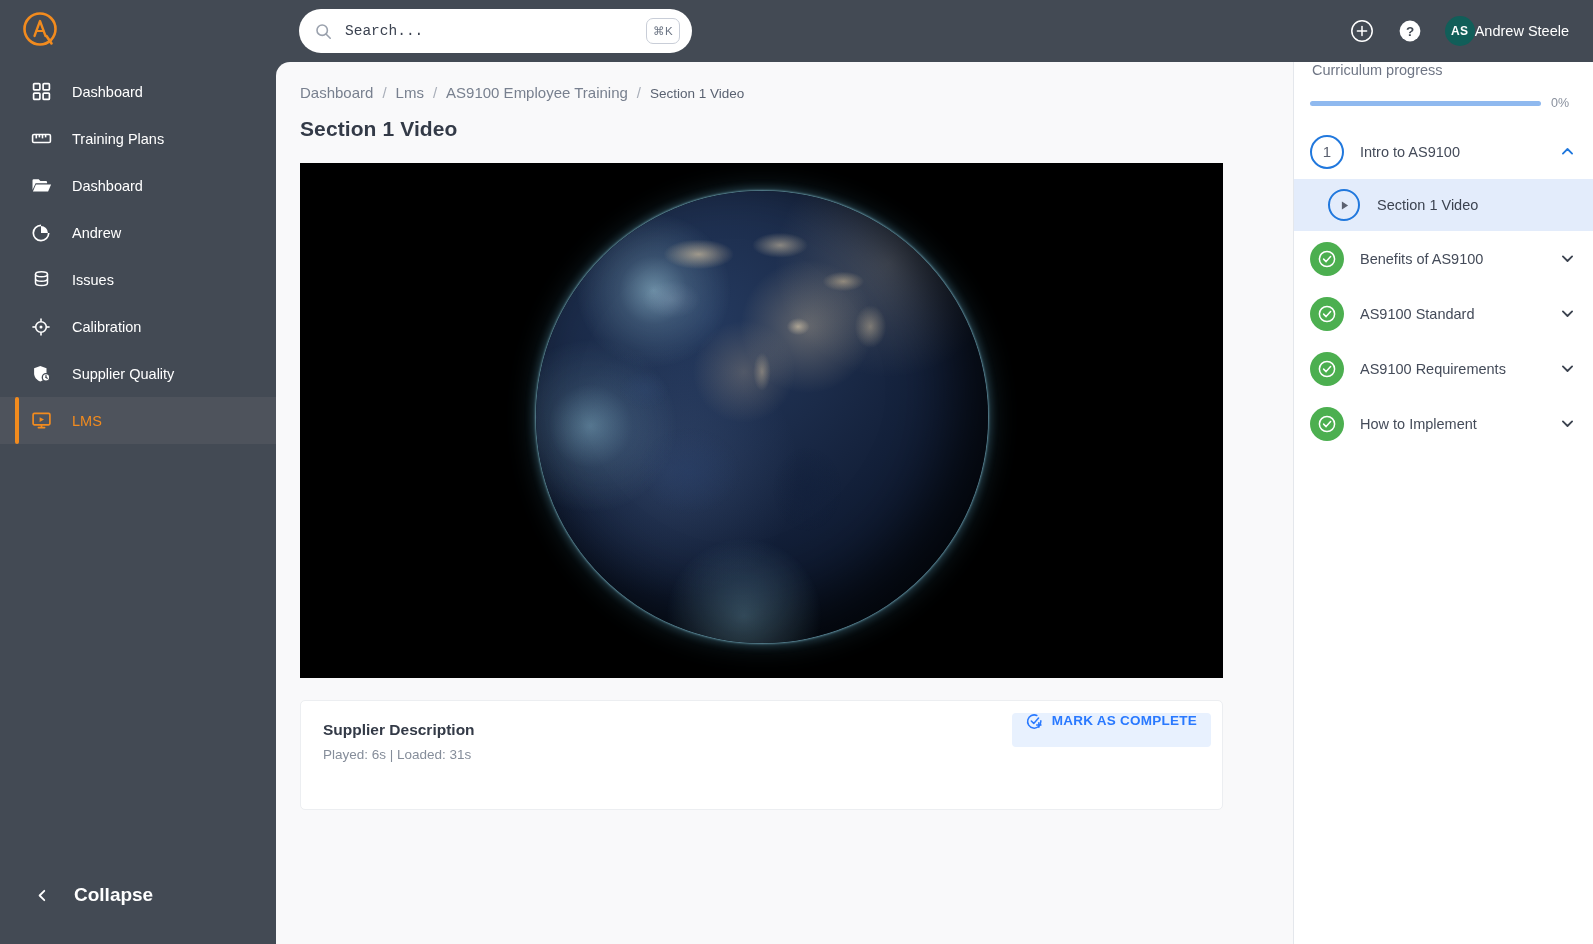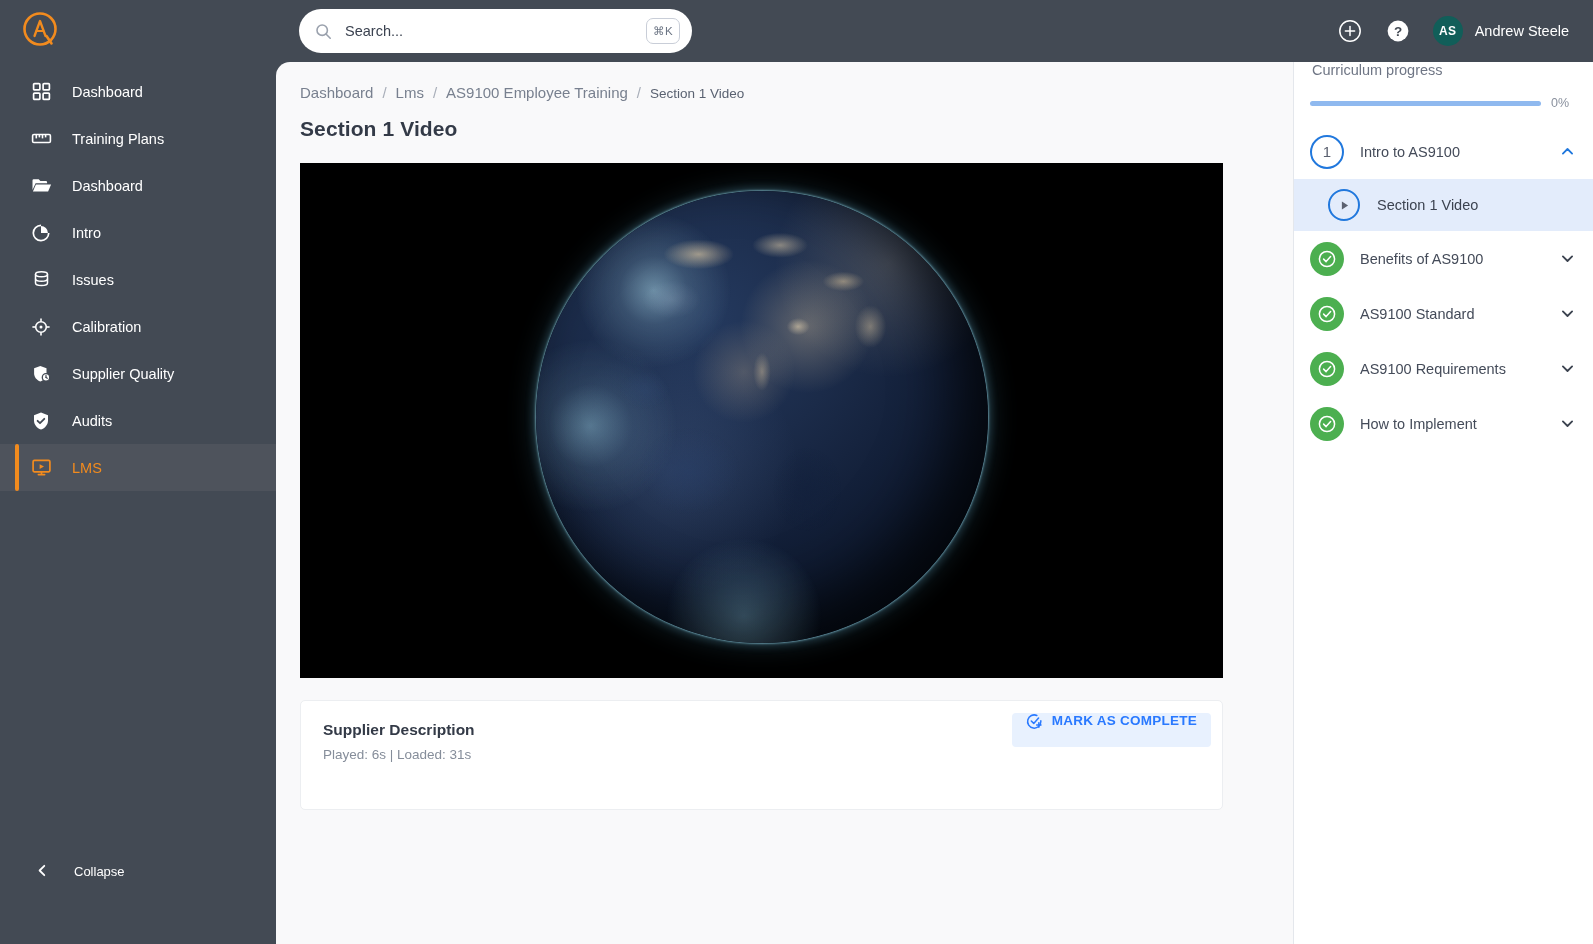--- a/index.html
+++ b/index.html
@@ -44,62 +44,63 @@
     background: #4e535c;
     color: #f28b1e;
   }
   .nav-item.active::before {
     content: "";
     position: absolute; left: 15px; top: 0; bottom: 0;
     width: 4px; background: #f28b1e; border-radius: 2px;
   }
   .collapse-row {
     height: 62px;
-    display: flex; 
+    display: flex; align-items: center;
     padding-left: 36px;
-    color: #ffffff; font-size: 13px;
+    color: #ffffff; font-size: 19px;
     cursor: pointer; user-select: none;
     margin-bottom: 18px;
+    font-weight: bold;
   }
   .collapse-row .chev { margin-right: 25px; display: inline-flex; }
 
   
   .topbar {
     position: absolute; top: 0; left: 276px; right: 0; height: 62px;
     background: #434a54;
     display: flex; align-items: center;
     z-index: 5;
   }
   .search-box {
     position: absolute; left: 23px; top: 9px;
     width: 393px; height: 44px;
     background: #ffffff; border-radius: 22px;
     display: flex; align-items: center;
     padding: 0 12px 0 16px;
   }
   .search-icon { flex: 0 0 18px; margin-right: 12px; display: inline-flex; }
   .search-input {
     border: 0; outline: none; flex: 1;
-    font-family: Liberation Sans, sans-serif;
+    font-family: Liberation Mono, monospace;
     font-size: 14.5px; color: #3b4250; background: transparent;
   }
   .search-input::placeholder { color: #3b4250; }
   .kbd {
     border: 1px solid #c9ced8; border-radius: 7px;
     height: 26px; min-width: 34px;
     display: flex; align-items: center; justify-content: center;
     font-size: 11.5px; color: #6d7685; padding: 0 6px;
     letter-spacing: .3px;
   }
   .topbar-right {
     position: absolute; right: 24px; top: 0; height: 62px;
     display: flex; align-items: center; gap: 22px;
   }
   .icon-btn { width: 26px; height: 26px; display: inline-flex; align-items: center; justify-content: center; cursor: pointer; }
-  .user-chip { display: flex; align-items: center; gap: 12px; cursor: pointer; }
+  .user-chip { display: flex; align-items: center; cursor: pointer; }
   .avatar {
     width: 30px; height: 30px; border-radius: 50%;
     background: #115e59; color: #ffffff;
     display: flex; align-items: center; justify-content: center;
     font-size: 12px; font-weight: bold; letter-spacing: .3px;
   }
   .user-name { color: #ffffff; font-size: 14.5px; }
 
   
   .content-outer {
@@ -301,21 +302,21 @@
         <span>Dashboard</span>
       </div>
 
       <div class="nav-item">
         <span class="nav-icon">
           <svg width="20" height="20" viewBox="0 0 20 20">
             <path d="M10 2.3a7.7 7.7 0 100 15.4 7.7 7.7 0 000-15.4z" fill="none" stroke="#ffffff" stroke-width="1.7" stroke-dasharray="36 12"></path>
             <path d="M10 10V3.1a6.9 6.9 0 016.9 6.9z" fill="#ffffff"></path>
           </svg>
         </span>
-        <span>Intro</span>
+        <span>Andrew</span>
       </div>
 
       <div class="nav-item">
         <span class="nav-icon">
           <svg width="19" height="19" viewBox="0 0 19 19" fill="none" stroke="#ffffff" stroke-width="1.5">
             <ellipse cx="9.5" cy="4.3" rx="6" ry="2.5"></ellipse>
             <path d="M3.5 4.3v4.4c0 1.4 2.7 2.5 6 2.5s6-1.1 6-2.5V4.3"></path>
             <path d="M3.5 8.7v4.4c0 1.4 2.7 2.5 6 2.5s6-1.1 6-2.5V8.7"></path>
           </svg>
         </span>
@@ -342,29 +343,20 @@
           <svg width="20" height="20" viewBox="0 0 20 20">
             <path d="M9.3 1.9l6.2 2.3v5.1c0 4-2.7 6.9-6.2 8.3-3.5-1.4-6.2-4.3-6.2-8.3V4.2z" fill="#ffffff"></path>
             <circle cx="15" cy="13.4" r="3.7" fill="#ffffff" stroke="#434a54" stroke-width="1.3"></circle>
             <line x1="15" y1="11.6" x2="15" y2="13.5" stroke="#434a54" stroke-width="1.2" stroke-linecap="round"></line>
             <line x1="15" y1="13.5" x2="16.3" y2="14.3" stroke="#434a54" stroke-width="1.2" stroke-linecap="round"></line>
           </svg>
         </span>
         <span>Supplier Quality</span>
       </div>
 
-      <div class="nav-item">
-        <span class="nav-icon">
-          <svg width="20" height="20" viewBox="0 0 20 20">
-            <path d="M10 1.6l7 2.6v5.3c0 4.3-2.9 7.6-7 9.1-4.1-1.5-7-4.8-7-9.1V4.2z" fill="#ffffff"></path>
-            <path d="M6.6 9.8l2.4 2.4 4.3-4.4" fill="none" stroke="#434a54" stroke-width="1.8" stroke-linecap="round" stroke-linejoin="round"></path>
-          </svg>
-        </span>
-        <span>Audits</span>
-      </div>
 
       <div class="nav-item active">
         <span class="nav-icon">
           <svg width="21" height="21" viewBox="0 0 21 21" fill="none" stroke="#f28b1e" stroke-width="1.7">
             <rect x="2.1" y="3.4" width="16.8" height="11.4" rx="1.3"></rect>
             <path d="M8.6 7.2l4.4 2.4-4.4 2.4z" fill="#f28b1e" stroke="none"></path>
             <line x1="7.4" y1="17.6" x2="13.6" y2="17.6" stroke-linecap="round"></line>
             <line x1="10.5" y1="14.8" x2="10.5" y2="17.6"></line>
           </svg>
         </span>

